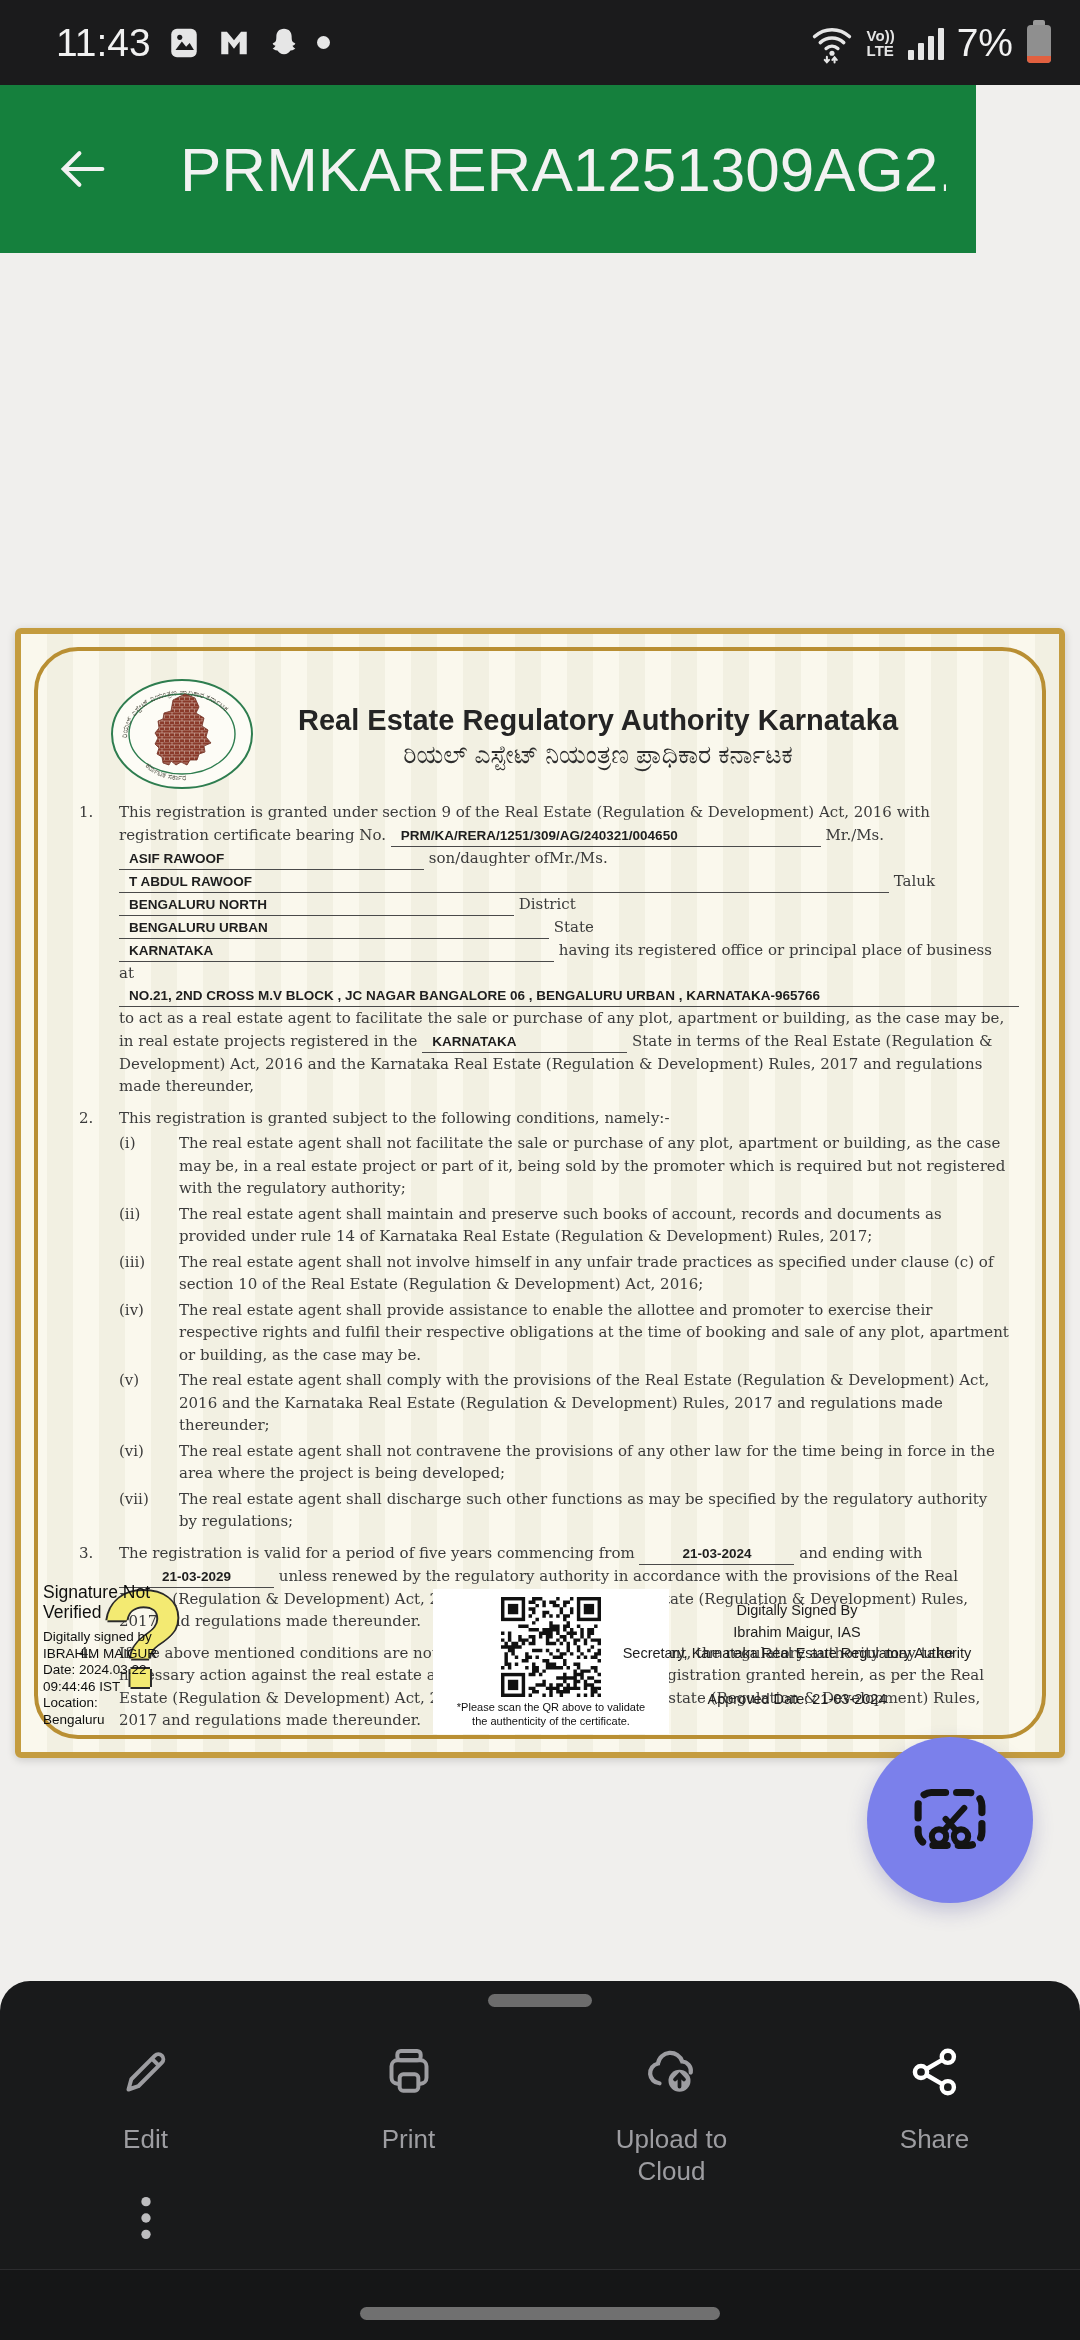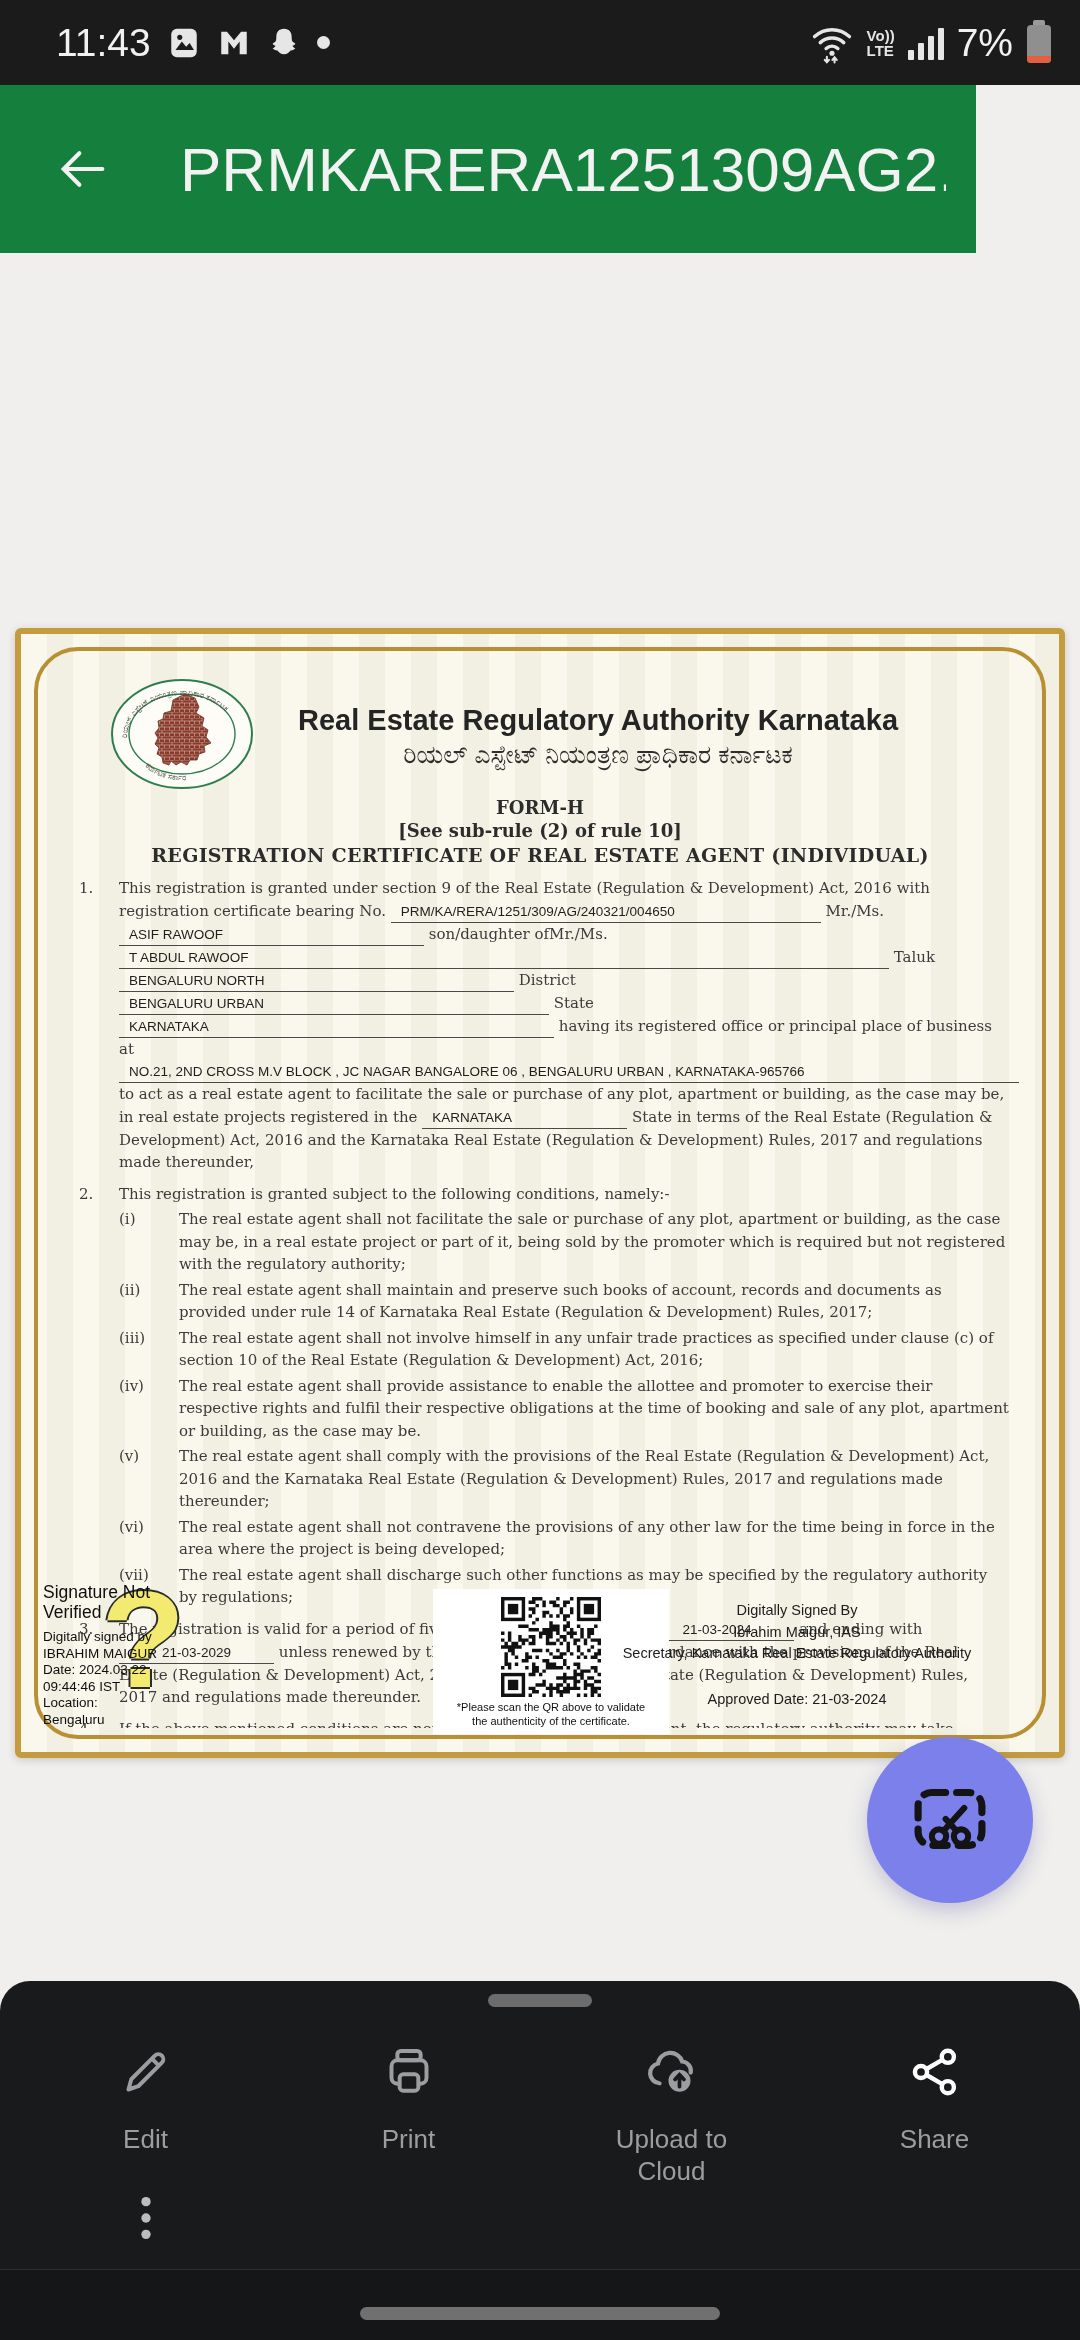--- a/index.html
+++ b/index.html
@@ -43,21 +43,21 @@
   .logo{width:150px;height:116px;flex:none;margin-left:36px;}
   .titles{flex:1;text-align:center;padding-right:70px;}
   .t-en{font-family:"Liberation Sans",sans-serif;font-weight:bold;font-size:29px;color:#242424;line-height:36px;}
   .t-kn{font-size:25px;color:#2e2e2e;margin-top:5px;font-family:"Liberation Sans",sans-serif;}
   .form-block{text-align:center;font-weight:bold;color:#2c2c2c;}
   .form-no{font-size:18px;line-height:23px;}
   .form-rule{font-size:18px;line-height:23px;}
   .form-title{font-size:19px;line-height:26px;letter-spacing:.3px;}
   .item{position:relative;padding-left:48px;margin-top:9px;}
   .item>.num{position:absolute;left:8px;top:0;}
-  .uv{font-family:"Liberation Sans",sans-serif;font-weight:400;font-size:13.5px;color:#1e1e1e;
+  .uv{font-family:"Liberation Sans",sans-serif;font-weight:700;font-size:13.5px;color:#1e1e1e;
       border-bottom:1.5px solid #4a4a4a;display:inline-block;line-height:17px;
       padding:0 10px 2px 10px;vertical-align:baseline;box-sizing:border-box;}
   .w-reg{min-width:430px}.w-name{min-width:305px}.w-parent{min-width:770px}
   .w-taluk{min-width:395px}.w-district{min-width:430px}.w-state{min-width:435px}
   .w-addr{min-width:900px}.w-pstate{min-width:205px}.w-date{min-width:155px;text-align:center}
   .cond{display:flex;margin-top:3px;}
   .cnum{width:60px;flex:none;}
   .ctext{flex:1;}
 
   
@@ -185,25 +185,20 @@
               <textPath href="#ringBot">ಕರ್ನಾಟಕ ಸರ್ಕಾರ</textPath>
             </text>
             <path d="M66 24l12-6 10 4 4 9-3 6 8 5-2 8 6 4-2 7 5 6-7 3 1 6-6 2-2 6-7 0-3 5-6-3-5 3-5-4-2 4-6-2-1-6-5-3 2-6-4-4 3-6-3-5 4-5-1-7 5-2 1-6 7-2z" fill="url(#brick)" stroke="#6e2e22" stroke-width="0.8"></path>
           </svg>
           <div class="titles">
             <div class="t-en">Real Estate Regulatory Authority Karnataka</div>
             <div class="t-kn">ರಿಯಲ್ ಎಸ್ಟೇಟ್ ನಿಯಂತ್ರಣ ಪ್ರಾಧಿಕಾರ ಕರ್ನಾಟಕ</div>
           </div>
         </div>
 
-        <div class="form-block">
-          <div class="form-no">FORM-H</div>
-          <div class="form-rule">[See sub-rule (2) of rule 10]</div>
-          <div class="form-title">REGISTRATION CERTIFICATE OF REAL ESTATE AGENT (INDIVIDUAL)</div>
-        </div>
 
         <div class="item">
           <span class="num">1.</span>
           <p style="margin:0">
             <span>This registration is granted under section 9 of the Real Estate (Regulation &amp; Development) Act, 2016 with registration certificate bearing No.</span>
             <span class="uv w-reg">PRM/KA/RERA/1251/309/AG/240321/004650</span>
             <span>Mr./Ms.</span>
             <span class="uv w-name">ASIF RAWOOF</span>
             <span>son/daughter ofMr./Ms.</span>
             <span class="uv w-parent">T ABDUL RAWOOF</span>

